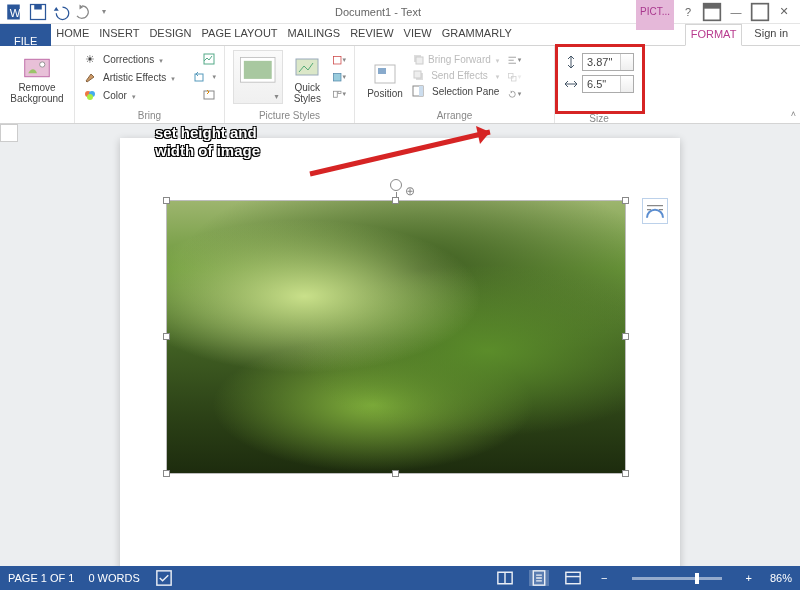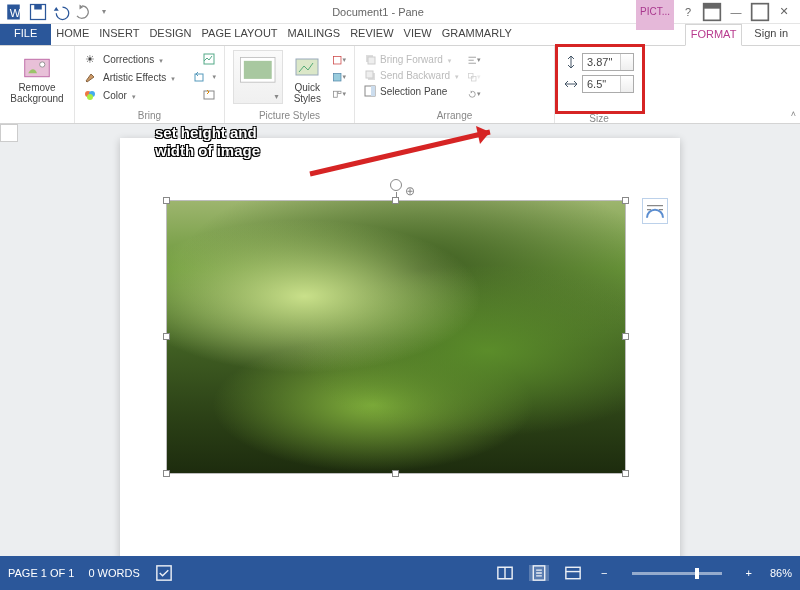--- a/index.html
+++ b/index.html
@@ -10,34 +10,34 @@
   .titlebar .qat { display: flex; gap: 2px; padding: 0 6px; align-items: center; }
   .titlebar .qat-btn { width: 20px; height: 20px; display: flex; align-items: center; justify-content: center; color: #2b579a; }
   .titlebar .title-center { flex: 1; text-align: center; color: #666; }
   .titlebar .right { display: flex; gap: 4px; padding-right: 6px; align-items: center; }
   .titlebar .right .pict { background: #e5b8d9; color: #a9388e; padding: 13px 4px; font-size: 10px; }
   .titlebar .right .wbtn { width: 20px; height: 18px; display: flex; align-items: center; justify-content: center; color: #666; }
 
   
   .tabs { height: 22px; background: #fff; display: flex; font-size: 11px; color: #444; border-bottom: 1px solid #d4d4d4; }
   .tab { padding: 3px 5px; cursor: default; }
-  .tab.file { background: #2b579a; color: #fff; padding: 3px 14px; }
+  .tab.file { background: #2b579a; color: #fff; padding: 11px 14px; }
   .tab.format { color: #b83a8e; border: 1px solid #d4d4d4; border-bottom: 1px solid #fff; margin-bottom: -1px; background: #fff; }
   .tabs .spacer { flex: 1; }
   .tabs .signin { padding: 3px 12px; color: #444; }
 
   
   .ribbon { height: 78px; background: #fff; border-bottom: 1px solid #d4d4d4; display: flex; font-size: 11px; color: #444; position: relative; }
   .group { border-right: 1px solid #e5e5e5; padding: 4px 8px 0; display: flex; flex-direction: column; position: relative; }
   .group-label { position: absolute; bottom: 2px; left: 0; right: 0; text-align: center; font-size: 10px; color: #888; }
   .bigbtn { display: flex; flex-direction: column; align-items: center; justify-content: center; width: 58px; height: 60px; gap: 2px; }
   .bigbtn svg { width: 28px; height: 24px; }
   .bigbtn .lbl { font-size: 10px; text-align: center; line-height: 11px; }
   .row { display: flex; gap: 6px; align-items: center; height: 18px; }
-  .rowbtn { display: flex; align-items: center; gap: 3px; font-size: 10px; color: #444; }
+  .rowbtn { display: flex; align-items: center; gap: 3px; font-size: 10px; color: #444; justify-content: space-between; }
   .rowbtn.disabled { color: #bbb; }
   .rowbtn .carat::after { content: "▾"; font-size: 7px; color: #888; margin-left: 2px; }
   .rowbtn.disabled .carat::after { color: #ccc; }
   .mini-icon { width: 14px; height: 14px; display: inline-flex; align-items: center; justify-content: center; }
   .gallery { width: 58px; height: 54px; border: 1px solid #e0e0e0; background: linear-gradient(#fafafa,#f0f0f0); position: relative; }
   .gallery::after { content: "▾"; position: absolute; right: 3px; bottom: 2px; font-size: 8px; color: #888; }
 
   
   .size-box { border: 3px solid #d62424; padding: 2px 8px 2px 6px; display: flex; gap: 4px; align-items: flex-start; height: 70px; margin-top: -2px; }
   .size-fields { display: flex; flex-direction: column; gap: 4px; margin-top: 4px; }
@@ -67,21 +67,21 @@
   .h-ml{left:-4px;top:calc(50% - 4px)}.h-mr{right:-4px;top:calc(50% - 4px)}
   .rot { position: absolute; top:-22px; left: calc(50% - 6px); width: 12px; height: 12px; border: 1px solid #888; border-radius: 50%; background: #fff; }
   .rot::before { content:""; position:absolute; left:50%; top:12px; width:1px; height:8px; background:#888; }
   .layout-btn { position: absolute; top: 60px; left: 522px; width: 26px; height: 26px; background: #fff; border: 1px solid #bcd1ea; display:flex; align-items:center; justify-content:center; }
 
   
   .anno-text { position: absolute; top: 0px; left: 155px; font-size: 15px; font-weight: 700; color: #fff; text-shadow: -1px -1px 0 #000,1px -1px 0 #000,-1px 1px 0 #000,1px 1px 0 #000; line-height: 18px; z-index: 10; }
   .anno-arrow { position: absolute; top: 0px; left: 300px; z-index: 9; }
 
   
-  .status { position: absolute; bottom: 0; left: 0; right: 0; height: 34px; background: #2b579a; color: #fff; font-size: 11px; display: flex; align-items: center; padding: 0 8px; gap: 14px; }
+  .status { position: absolute; bottom: 0; left: 0; right: 0; height: 24px; background: #2b579a; color: #fff; font-size: 11px; display: flex; align-items: center; padding: 0 8px; gap: 14px; }
   .status .spacer { flex: 1; }
   .status .viewbtn { width: 20px; height: 16px; display: flex; align-items: center; justify-content: center; opacity: .9; }
   .status .slider { width: 90px; height: 3px; background: rgba(255,255,255,.5); position: relative; margin: 0 6px; }
   .status .slider::before { content:""; position:absolute; left:70%; top:-4px; width:4px; height:11px; background:#fff; }
 </style>
 </head>
 <body>
 
 <div class="titlebar">
   <div class="qat">
@@ -104,21 +104,21 @@
         </svg>
       </div>
     <div class="qat-btn">
         <svg viewBox="0 0 16 16">
           <path d="M8 3a5 5 0 1 1-4 8" fill="none" stroke="#888"></path>
           <path d="M6 2l3 2-3 2z" fill="#888"></path>
         </svg>
       </div>
     <div class="qat-btn" style="font-size:8px;color:#888">▾</div>
   </div>
-  <div class="title-center">Document1 - Pane</div>
+  <div class="title-center">Document1 - Text</div>
   <div class="right">
     <span class="pict">PICT...</span>
     <div class="wbtn">?</div>
     <div class="wbtn">
         <svg viewBox="0 0 12 12">
           <rect x="1" y="1" width="10" height="10" fill="none" stroke="#666"></rect>
           <rect x="1" y="1" width="10" height="3" fill="#666"></rect>
         </svg>
       </div>
     <div class="wbtn">—</div>
@@ -249,39 +249,46 @@
             </svg>
             <span style="font-size:7px;color:#888">▾</span>
           </span>
       </div>
     </div>
     <div class="group-label">Picture Styles</div>
   </div>
 
   <div class="group" style="width:200px">
     <div style="display:flex;gap:4px;align-items:flex-start">
+      <div class="bigbtn" style="width:44px">
+        <svg viewBox="0 0 28 24">
+            <rect x="4" y="3" width="20" height="18" fill="#fff" stroke="#bbb"></rect>
+            <rect x="7" y="6" width="8" height="6" fill="#8ac"></rect>
+          </svg>
+        <div class="lbl">Position</div>
+      </div>
       <div style="display:flex;flex-direction:column;gap:2px;margin-top:2px">
         <span class="rowbtn disabled">
             <span class="mini-icon">
               <svg viewBox="0 0 14 14">
                 <rect x="3" y="3" width="7" height="7" fill="#ddd"></rect>
                 <rect x="5" y="5" width="7" height="7" fill="#eee" stroke="#ccc"></rect>
               </svg>
             </span>
             <span>Bring Forward</span>
             <span class="carat"></span>
           </span>
         <span class="rowbtn disabled">
             <span class="mini-icon">
               <svg viewBox="0 0 14 14">
                 <rect x="5" y="5" width="7" height="7" fill="#ddd"></rect>
                 <rect x="3" y="3" width="7" height="7" fill="#eee" stroke="#ccc"></rect>
               </svg>
             </span>
-            <span>Send Backward</span>
+            <span>Send Effects</span>
             <span class="carat"></span>
           </span>
         <span class="rowbtn">
             <span class="mini-icon">
               <svg viewBox="0 0 14 14">
                 <rect x="2" y="2" width="10" height="10" fill="none" stroke="#888"></rect>
                 <rect x="8" y="2" width="4" height="10" fill="#cde"></rect>
               </svg>
             </span>
             <span>Selection Pane</span>

